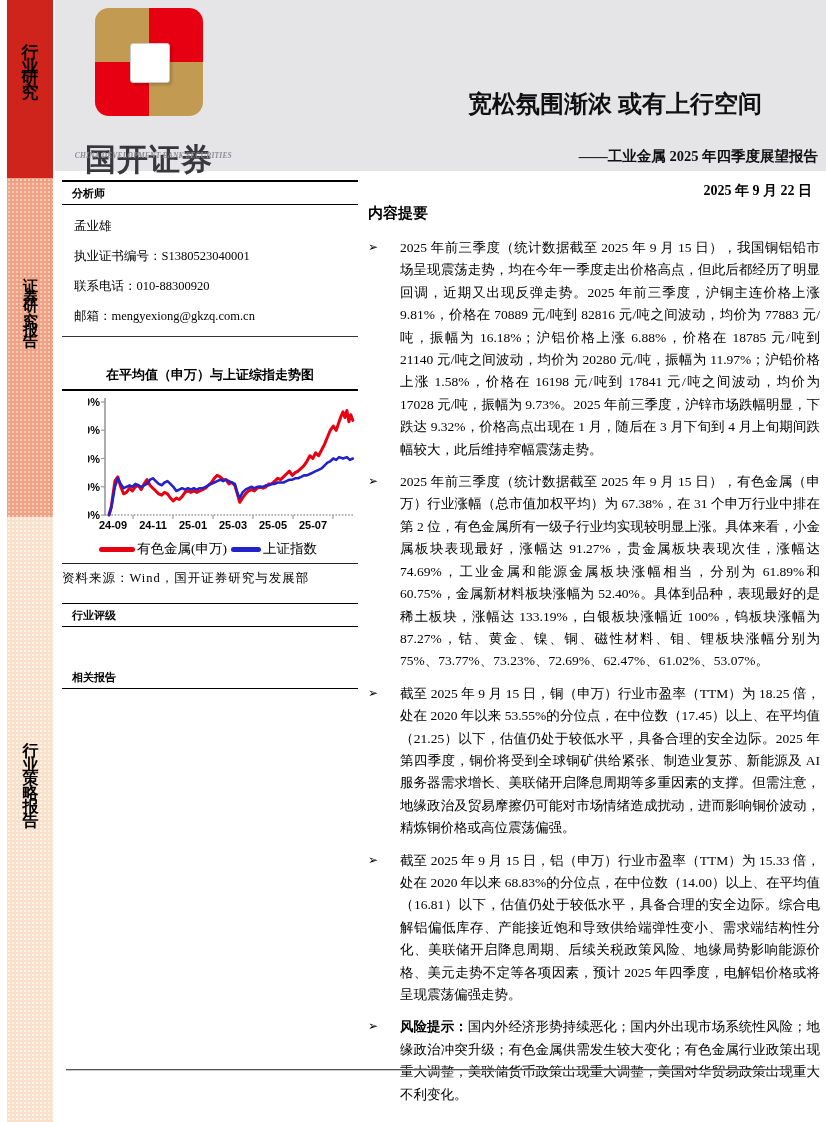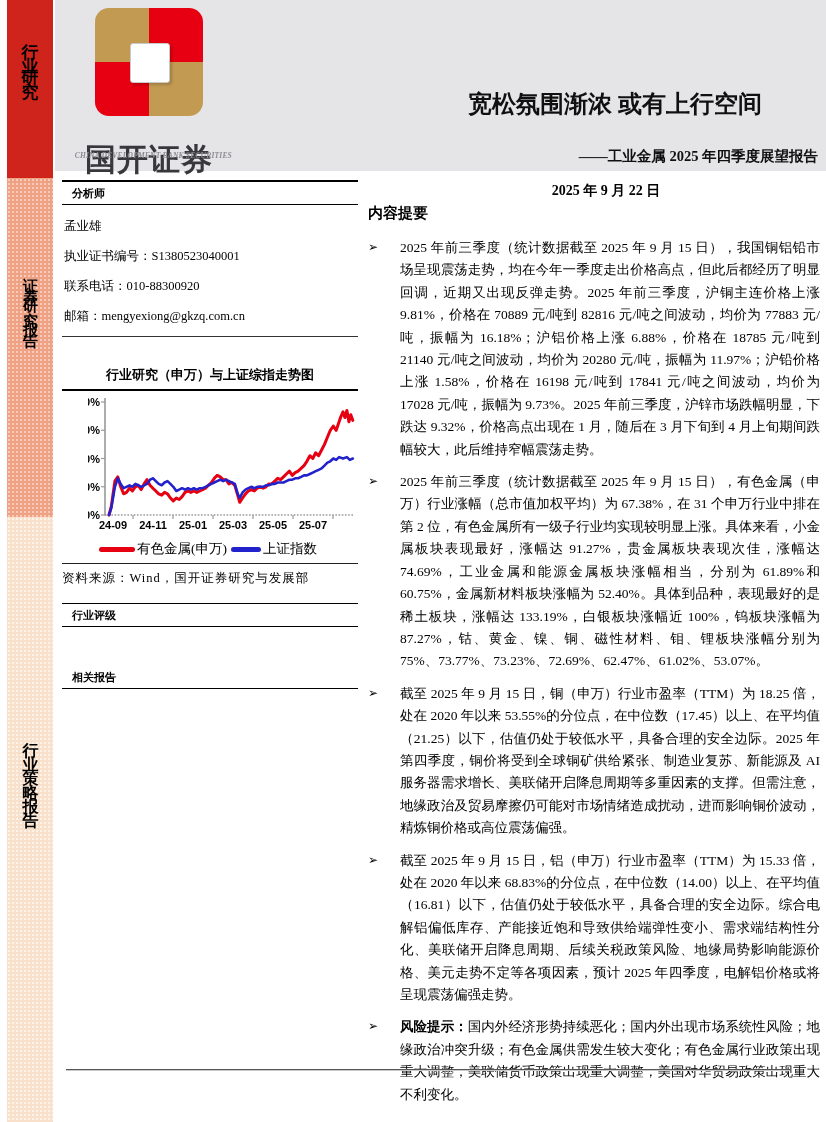--- a/index.html
+++ b/index.html
@@ -25,28 +25,28 @@
   .logo-center{position:absolute;left:130px;top:43px;width:38px;height:38px;background:#fff;
     border:1px solid #c9c9c9;border-radius:3px;box-shadow:2px 2px 3px rgba(0,0,0,.18);}
   .brand-cn{position:absolute;left:76px;top:115px;width:146px;text-align:center;
     font-size:31px;font-weight:bold;color:#38383c;letter-spacing:1px;margin-top:24px;}
   .brand-en{position:absolute;left:66px;top:151px;width:166px;text-align:right;
     font-size:7.5px;font-weight:bold;color:#8b8b90;letter-spacing:.2px;font-family:"Liberation Serif",serif;font-style:italic;}
   .doc-title{position:absolute;left:395px;top:76px;width:440px;text-align:center;
     font-size:24px;font-weight:bold;color:#101010;margin-top:12px;}
   .doc-subtitle{position:absolute;left:400px;right:8px;top:131px;text-align:right;
     font-size:14.5px;font-weight:bold;color:#101010;margin-top:16px;}
-  .doc-date{position:absolute;left:400px;right:14px;top:182px;text-align:center;
+  .doc-date{position:absolute;left:400px;right:14px;top:182px;text-align:right;
     font-size:14px;font-weight:bold;}
   
   .lcol{position:absolute;left:62px;width:296px;}
   .sec-head{font-size:11px;font-weight:bold;padding:4px 0 3px 10px;}
   .analyst-block{top:180px;border-top:2.5px solid #000;border-bottom:1px solid #333;padding-bottom:11px;}
   .analyst-block .sec-head{border-bottom:1.5px solid #000;}
-  .analyst-row{font-size:12.5px;margin:13px 0 0 2px;line-height:17px;}
+  .analyst-row{font-size:12.5px;margin:13px 0 0 12px;line-height:17px;}
   .chart-block{top:366px;}
   .chart-title{text-align:center;font-size:13px;font-weight:bold;padding-bottom:5px;
     border-bottom:2.5px solid #000;}
   .chart-area{position:relative;height:146px;margin-top:2px;}
   .chart-svg{position:absolute;left:26px;top:0;font-family:"Liberation Sans",sans-serif;}
   .legend-row{display:flex;justify-content:center;align-items:center;
     font-size:13.5px;margin-top:1px;}
   .legend-swatch{display:inline-block;height:5px;border-radius:3px;}
   .sw-0{width:36px;} .sw-1{width:30px;}
   .legend-label{padding:0 4px 0 2px;}
@@ -100,21 +100,21 @@
 
   <div class="lcol analyst-block" style="position:absolute;">
     <div class="sec-head">分析师</div>
     <div class="analyst-row">孟业雄</div>
     <div class="analyst-row">执业证书编号：S1380523040001</div>
     <div class="analyst-row">联系电话：010-88300920</div>
     <div class="analyst-row">邮箱：mengyexiong@gkzq.com.cn</div>
   </div>
 
   <div class="lcol chart-block" style="position:absolute;">
-    <div class="chart-title">行业研究（申万）与上证综指走势图</div>
+    <div class="chart-title">在平均值（申万）与上证综指走势图</div>
     <div class="chart-area">
       <svg id="trend-svg" class="chart-svg" width="272" height="146" viewBox="0 0 272 146">
           <line x1="17" y1="5" x2="17" y2="122.5" stroke="#999" stroke-width="1.6"></line>
           <line x1="13" y1="122" x2="17" y2="122" stroke="#999" stroke-width="1.2"></line>
           <text x="12" y="126" text-anchor="end" font-size="11" font-weight="bold" fill="#000">0%</text>
           <line x1="13" y1="93.75" x2="17" y2="93.75" stroke="#999" stroke-width="1.2"></line>
           <text x="12" y="97.75" text-anchor="end" font-size="11" font-weight="bold" fill="#000">20%</text>
           <line x1="13" y1="65.5" x2="17" y2="65.5" stroke="#999" stroke-width="1.2"></line>
           <text x="12" y="69.5" text-anchor="end" font-size="11" font-weight="bold" fill="#000">40%</text>
           <line x1="13" y1="37.25" x2="17" y2="37.25" stroke="#999" stroke-width="1.2"></line>

